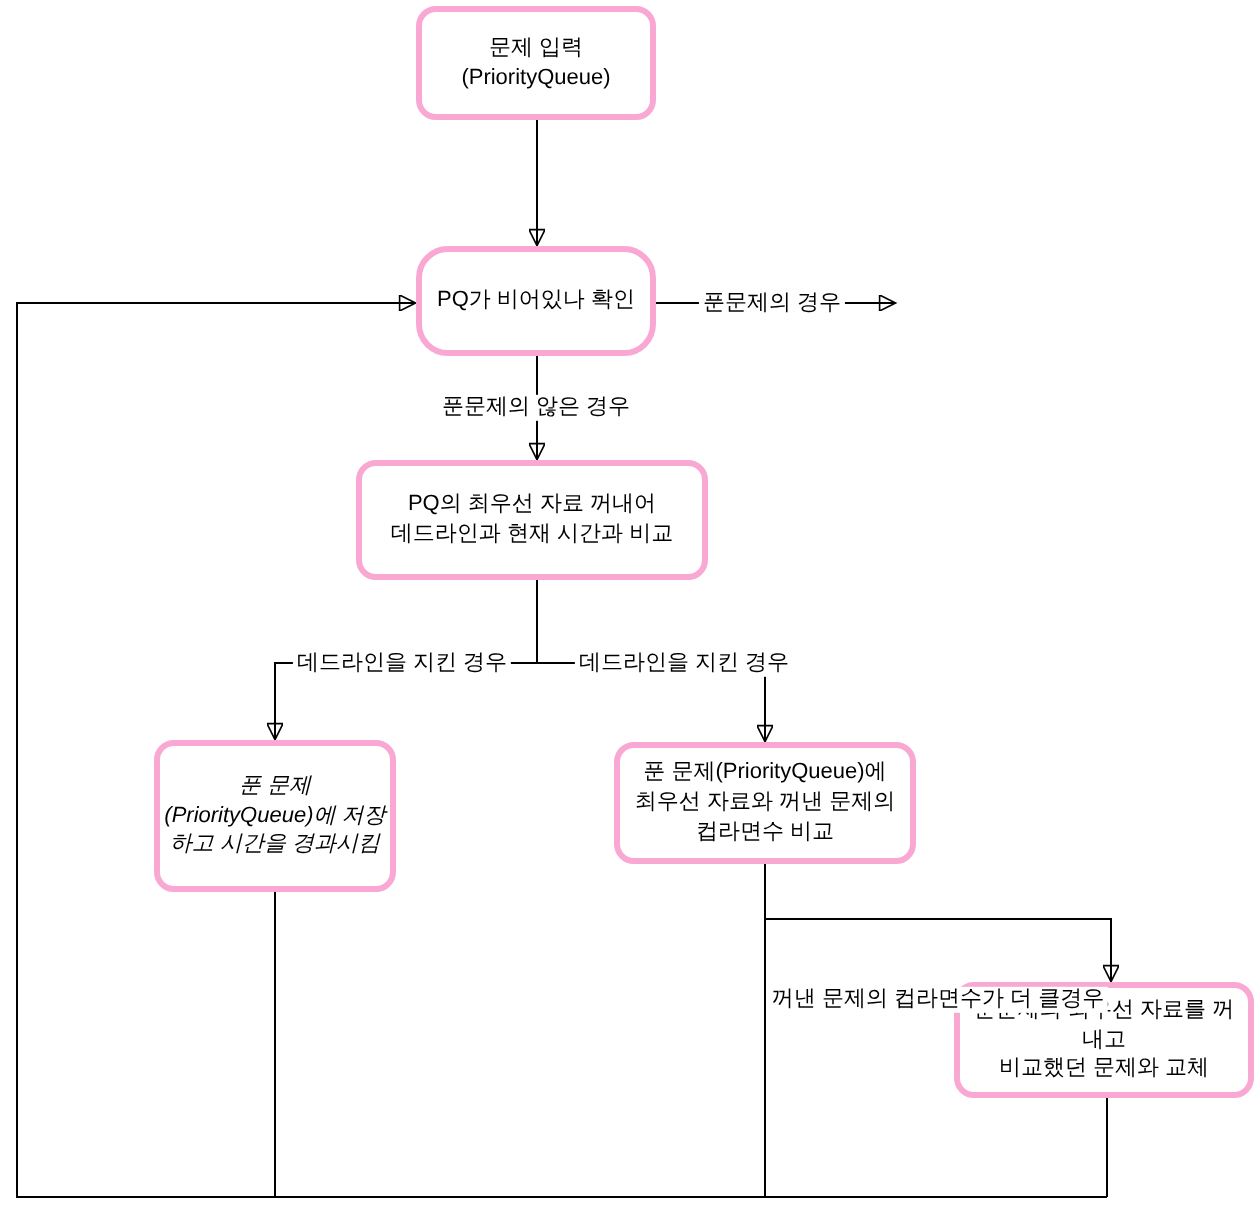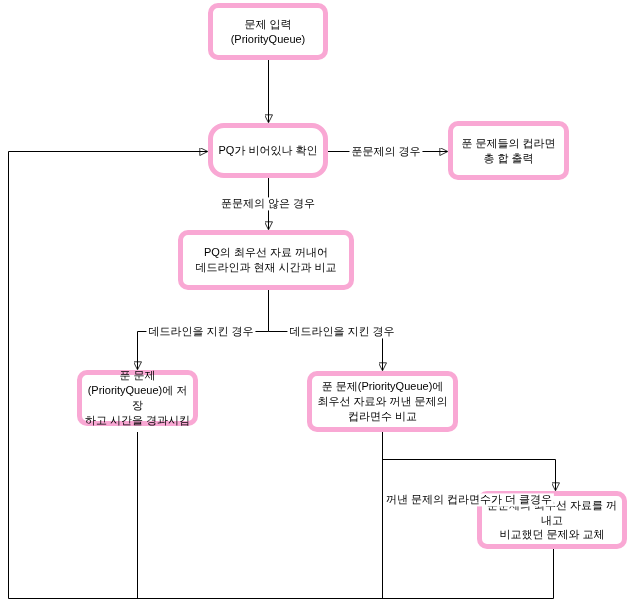--- a/index.html
+++ b/index.html
@@ -19,21 +19,21 @@
   }
   .edges path {
     fill: none;
     stroke: #000000;
     stroke-width: 1;
   }
   .node {
     position: absolute;
     box-sizing: border-box;
     background: #ffffff;
-    border: 5px solid #f9a8d4;
+    border: 3px solid #f9a8d4;
     border-radius: 10px;
     display: flex;
     align-items: center;
     justify-content: center;
     text-align: center;
     font-size: 11px;
     line-height: 1.35;
     white-space: pre-line;
     padding: 2px;
   }
@@ -80,27 +80,25 @@
     <path d="M553.5,549 V598.5"></path>
 
     <path d="M553.5,598.5 H8.5 V151.5 H207" marker-end="url(#arrow)"></path>
   </svg>
 
   <div class="node" style="left:208px; top:3px; width:120px; height:57px;">문제 입력
 (PriorityQueue)</div>
 
   <div class="node" style="left:208px; top:123px; width:120px; height:55px;border-radius:16px;">PQ가 비어있나 확인</div>
 
-  <div class="node" style="left:448px; top:121px; width:121px; height:59px;">푼 문제들의 컵라면
-총 합 출력</div>
 
   <div class="node" style="left:178px; top:230px; width:176px; height:60px;">PQ의 최우선 자료 꺼내어
 데드라인과 현재 시간과 비교</div>
 
-  <div class="node" style="left:77px; top:370px; width:121px; height:56px;">푼 문제
+  <div class="node" style="left:77px; top:370px; width:121px; height:76px;font-style:italic;">푼 문제
 (PriorityQueue)에 저장
 하고 시간을 경과시킴</div>
 
   <div class="node" style="left:307px; top:371px; width:151px; height:61px;">푼 문제(PriorityQueue)에
 최우선 자료와 꺼낸 문제의
 컵라면수 비교</div>
 
   <div class="node" style="left:477px; top:491px; width:150px; height:58px;">푼문제의 최우선 자료를 꺼내고
 비교했던 문제와 교체</div>
 

